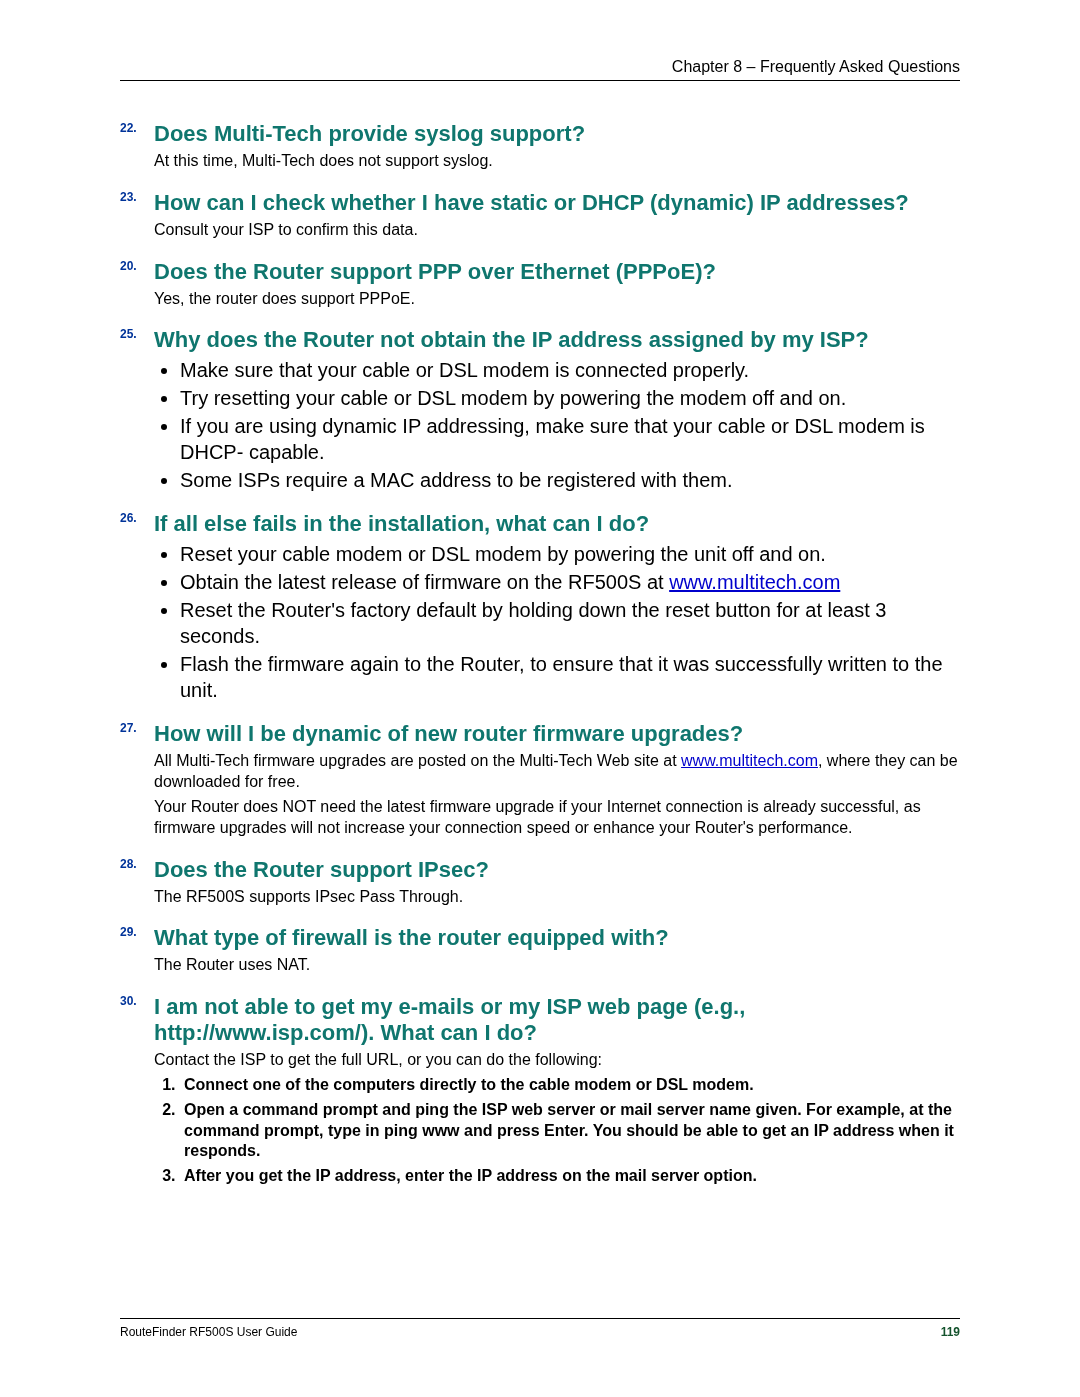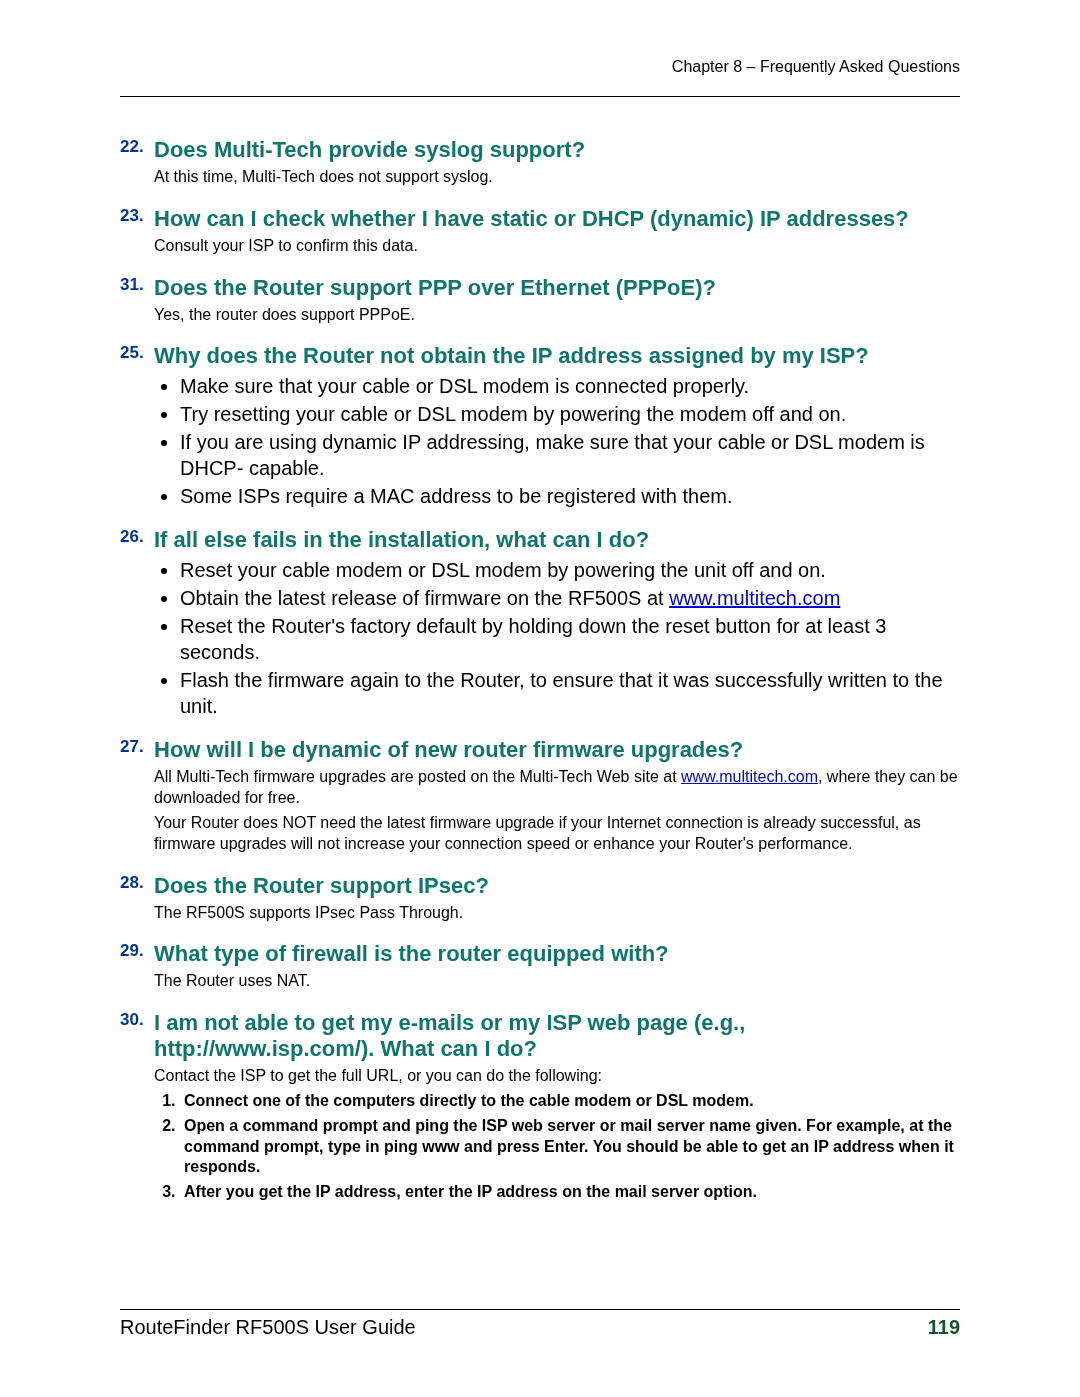--- a/index.html
+++ b/index.html
@@ -6,32 +6,32 @@
   html, body { width: 1080px; background: #fff; }
   body {
     font-family: Verdana, Geneva, sans-serif;
     color: #000;
     padding: 58px 120px 0 120px;
     position: relative;
     min-height: 1397px;
   }
   .header {
     border-bottom: 1px solid #000;
-    padding-bottom: 20px;
+    padding-bottom: 4px;
     text-align: right;
     font-size: 16px;
     margin-bottom: 40px;
   }
   .faq-item { margin-bottom: 18px; }
   .faq-row { display: flex; align-items: flex-start; }
   .faq-num {
     color: #003399;
     font-family: Arial, Helvetica, sans-serif;
     font-weight: bold;
-    font-size: 17px;
+    font-size: 12px;
     width: 34px;
     flex-shrink: 0;
   }
   .faq-q {
     color: #0f766e;
     font-family: Arial, Helvetica, sans-serif;
     font-weight: bold;
     font-size: 22px;
   }
   .faq-body {
@@ -45,21 +45,21 @@
   ol.steps { list-style: decimal; margin-left: 26px; margin-top: 4px; }
   ol.steps li { margin-bottom: 4px; font-size: 16px; line-height: 1.3; padding-left: 4px; font-weight: bold; }
   a.link { color: #0000cc; text-decoration: underline; }
   .footer {
     position: absolute;
     left: 120px;
     right: 120px;
     bottom: 58px;
     border-top: 1px solid #000;
     padding-top: 6px;
-    font-size: 20px;
+    font-size: 12px;
     display: flex;
     justify-content: space-between;
     color: #000;
   }
   .footer .pg { color: #14532d; font-weight: bold; font-family: Arial, Helvetica, sans-serif; }
 </style>
 </head>
 <body>
 
 <div class="header">
@@ -80,21 +80,21 @@
       <div class="faq-row">
         <div class="faq-num">23.</div>
         <div class="faq-q">How can I check whether I have static or DHCP (dynamic) IP addresses?</div>
       </div>
       <div class="faq-body">
         <p>Consult your ISP to confirm this data.</p>
       </div>
     </div>
     <div class="faq-item">
       <div class="faq-row">
-        <div class="faq-num">31.</div>
+        <div class="faq-num">20.</div>
         <div class="faq-q">Does the Router support PPP over Ethernet (PPPoE)?</div>
       </div>
       <div class="faq-body">
         <p>Yes, the router does support PPPoE.</p>
       </div>
     </div>
     <div class="faq-item">
       <div class="faq-row">
         <div class="faq-num">25.</div>
         <div class="faq-q">Why does the Router not obtain the IP address assigned by my ISP?</div>

